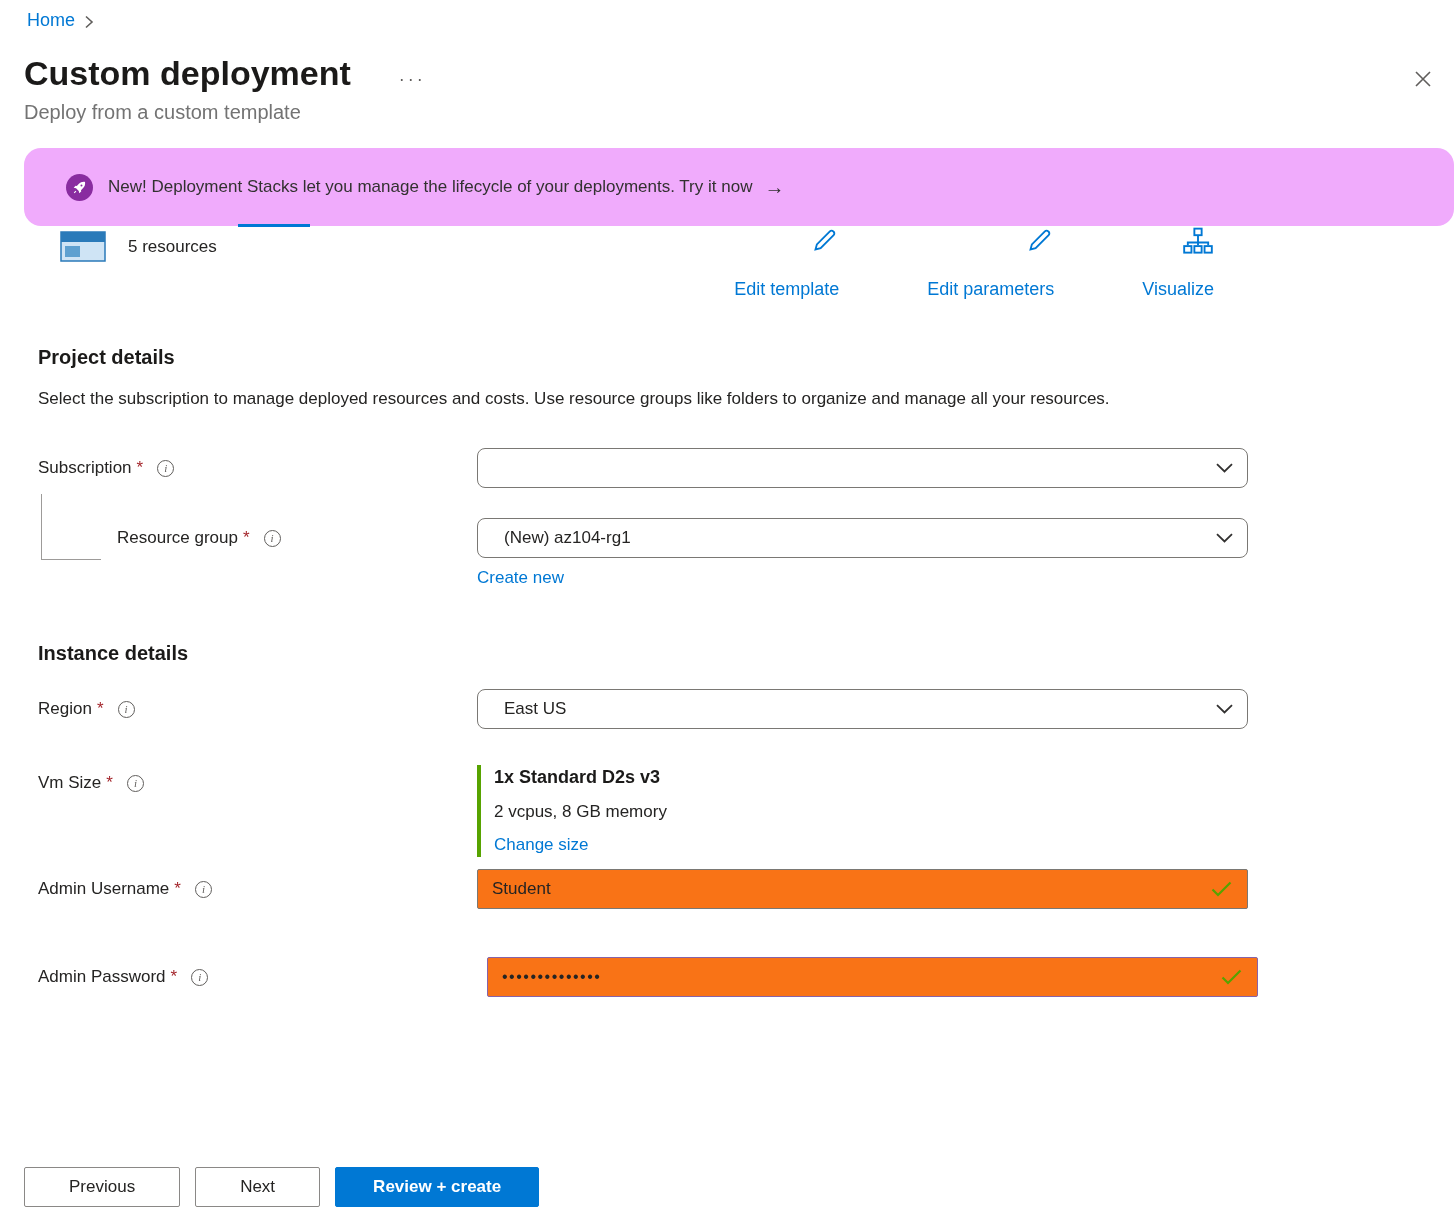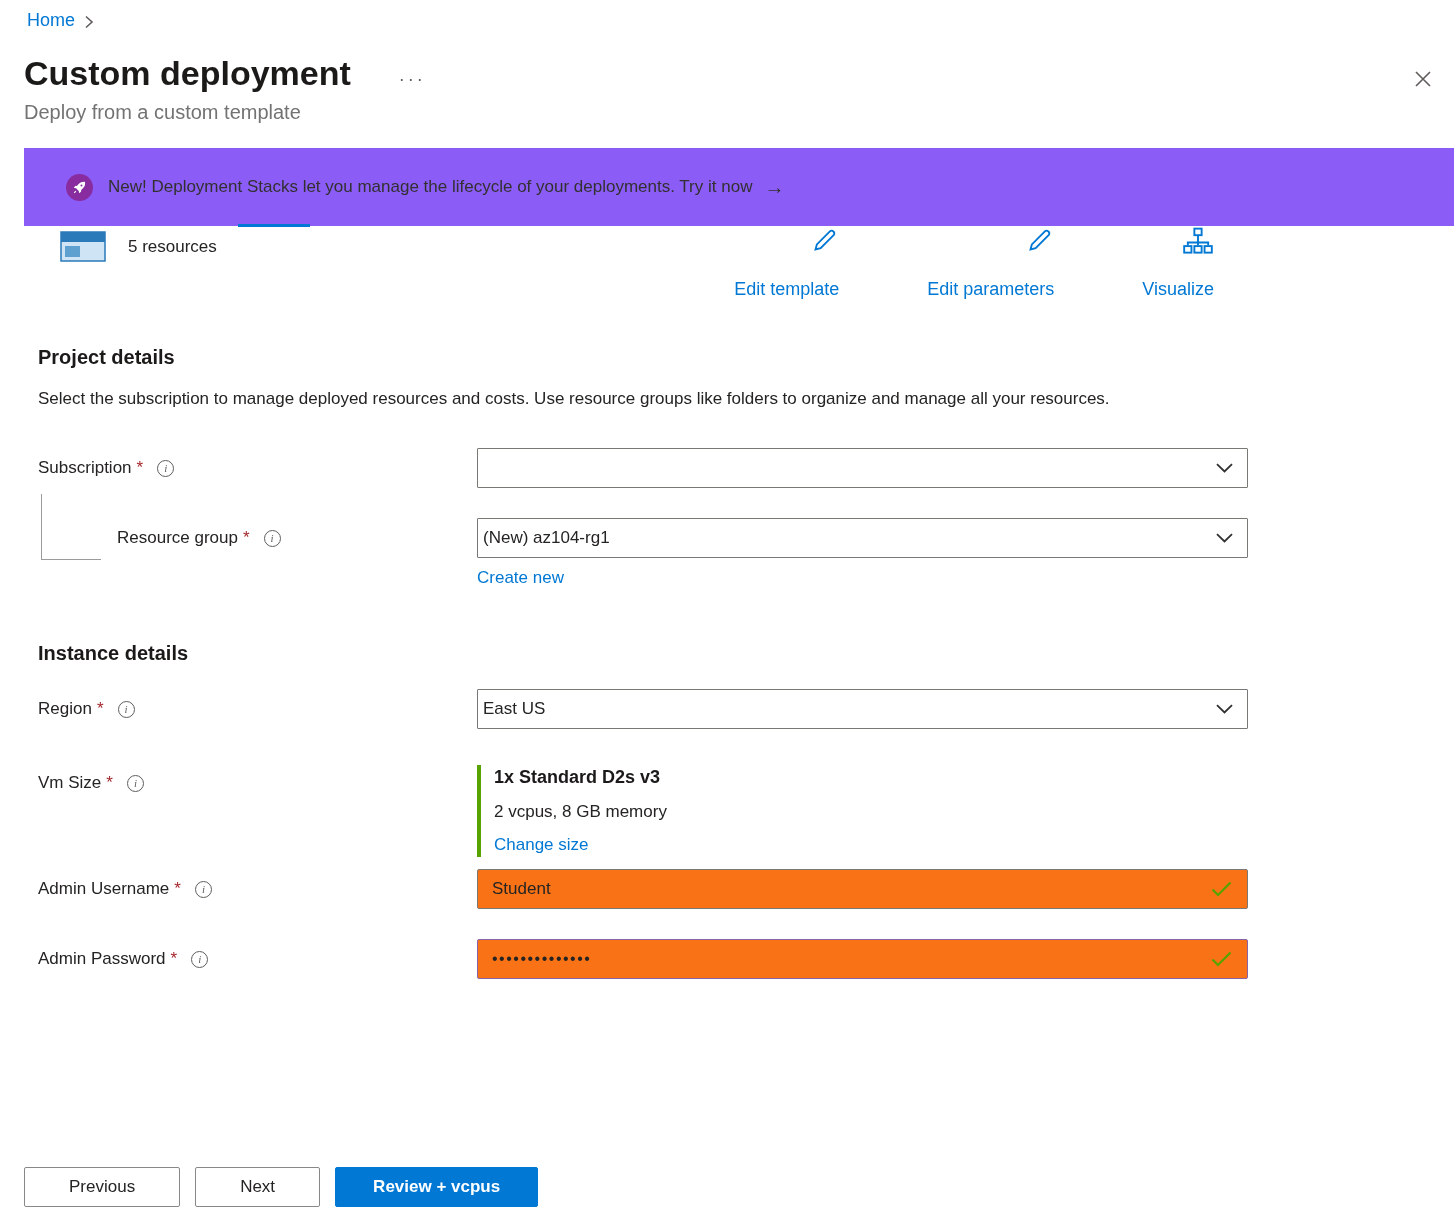--- a/index.html
+++ b/index.html
@@ -28,22 +28,22 @@
 
   
   .title-row { display: flex; align-items: center; gap: 48px; margin: 20px 0 0 24px; }
   .page-title { font-size: 34px; font-weight: 600; color: #1b1a19; margin: 0; line-height: 44px; }
   .title-ellipsis { color: #605e5c; font-size: 18px; letter-spacing: 3px; margin-top: 12px; cursor: pointer; }
   .subtitle { margin: 6px 0 0 24px; font-size: 20px; color: #737373; }
 
   
   .banner {
     margin: 24px 0 0 24px; width: 1430px; height: 78px;
-    background: #8b5cf6; display: flex; align-items: center;
-    padding-left: 42px; font-size: 17px; color: #323130; cursor: pointer;
+    background: #f0abfc; display: flex; align-items: center;
+    padding-left: 42px; font-size: 17px; color: #323130; cursor: pointer; border-radius: 17px;
   }
   .rocket-badge {
     width: 27px; height: 27px; border-radius: 50%; background: #892ca0;
     display: flex; align-items: center; justify-content: center;
     margin-right: 15px; flex: none;
   }
   .banner-arrow { margin-left: 12px; font-size: 20px; color: #323130; }
 
   
   .template-bar { position: relative; height: 62px; margin-left: 60px; }
@@ -64,22 +64,22 @@
   .label-col.indented { padding-left: 79px; }
   .required { color: #a4262c; margin-left: 5px; }
   .info-icon {
     margin-left: 14px; width: 17px; height: 17px; border: 1px solid #605e5c; border-radius: 50%;
     font-size: 11px; color: #605e5c; display: inline-flex; align-items: center; justify-content: center;
     font-family: "Liberation Serif", serif; font-style: italic; cursor: default; flex: none;
   }
   .control-col { width: 771px; position: relative; }
 
   .dropdown {
-    height: 40px; border: 1px solid #7a7874; border-radius: 1px; background: #fff;
-    display: flex; align-items: center; padding: 0 44px 0 5px; font-size: 17px; cursor: pointer;
+    height: 40px; border: 1px solid #7a7874; border-radius: 8px; background: #fff;
+    display: flex; align-items: center; padding: 0 44px 0 26px; font-size: 17px; cursor: pointer;
   }
   .chevron { position: absolute; right: 15px; top: 50%; transform: translateY(-50%); display: flex; }
 
   .text-input {
     width: 100%; height: 40px; border: 1px solid #7a7874; border-radius: 2px; background: #f97316;
     padding: 0 46px 0 14px; font-size: 17px; color: #252423;
     font-family: "Liberation Sans", "DejaVu Sans", sans-serif; outline: none;
   }
   .text-input.password { border-color: #8763a8; letter-spacing: 1.5px; font-size: 16px; }
   .field-check { position: absolute; right: 16px; top: 50%; transform: translateY(-50%); display: flex; }
@@ -95,21 +95,21 @@
 
   .row-region { margin-top: 24px; }
   .row-vmsize { margin-top: 36px; align-items: flex-start; }
   .row-vmsize .label-col { padding-top: 8px; }
   .vm-block { border-left: 4px solid #57a300; padding: 2px 0 2px 13px; }
   .vm-name { font-size: 18px; font-weight: 700; color: #1b1a19; }
   .vm-specs { font-size: 17px; margin-top: 14px; color: #252423; }
   .vm-change { display: inline-block; margin-top: 13px; }
 
   .row-username { margin-top: 12px; }
-  .row-password { margin-top: 30px; }
+  .row-password { margin-top: 48px; gap: 10px; }
 
   
   .footer { position: absolute; left: 24px; bottom: 12px; display: flex; gap: 15px; }
   .btn {
     height: 40px; padding: 0 44px; font-size: 17px; border-radius: 2px; cursor: pointer;
     font-family: "Liberation Sans", "DejaVu Sans", sans-serif;
     background: #ffffff; border: 1px solid #8a8886; color: #252423;
   }
   .btn.primary { background: #0078d4; border-color: #0078d4; color: #ffffff; font-weight: 600; padding: 0 37px; }
 </style>
@@ -305,16 +305,16 @@
         <svg width="21" height="17" viewBox="0 0 21 17" fill="none">
             <path d="M1.5 9 7 14.5 19.5 2" stroke="#57a300" stroke-width="2.2"></path>
           </svg>
       </span>
     </div>
   </div>
 
   <div class="footer">
     <button class="btn">Previous</button>
     <button class="btn">Next</button>
-    <button class="btn primary">Review + vcpus</button>
+    <button class="btn primary">Review + create</button>
   </div>
 
 </div>
 
 </body></html>

